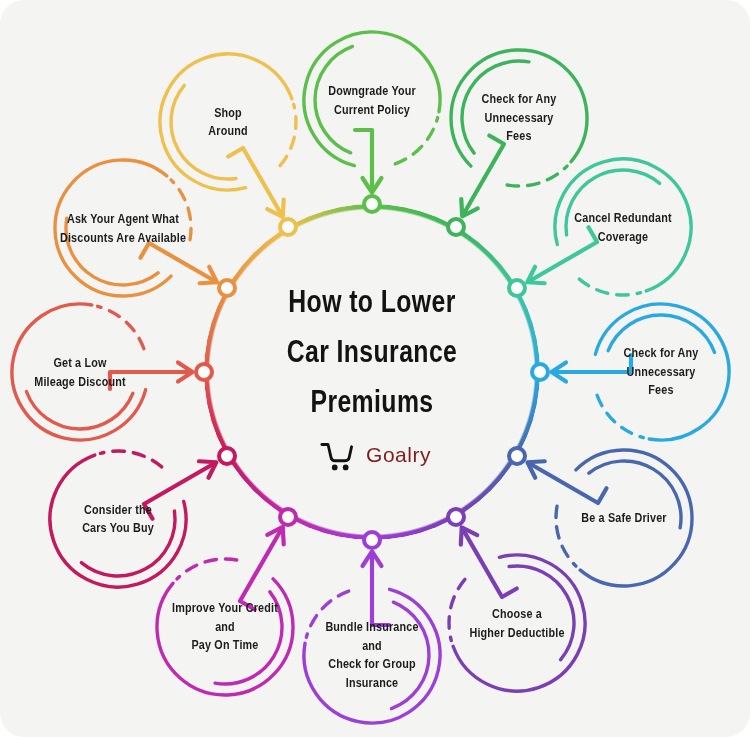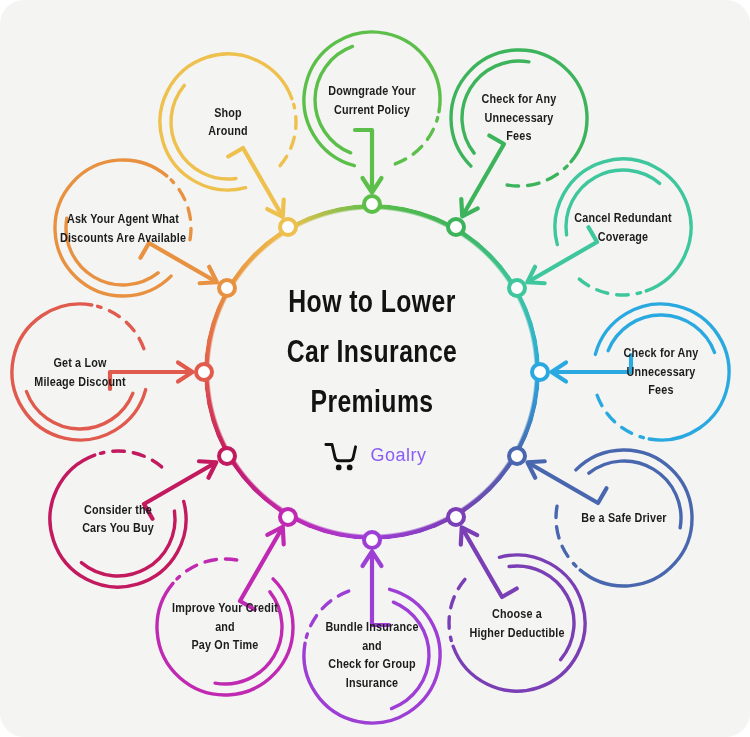--- a/index.html
+++ b/index.html
@@ -26,21 +26,21 @@
   }
   .center-title{
     position:absolute;left:202px;top:277px;width:340px;text-align:center;
     font-weight:700;font-size:31px;line-height:50px;color:#131313;
     transform:scaleX(0.8);white-space:pre-line;letter-spacing:0.5px;
   }
   .brand-row{
     position:absolute;left:0;top:437px;width:750px;
     display:flex;justify-content:center;align-items:flex-start;gap:7px;
   }
-  .brand-name{font-size:18px;line-height:36px;color:#8b5cf6;letter-spacing:0.5px;}
+  .brand-name{font-size:21px;line-height:36px;color:#7f1d1d;letter-spacing:0.5px;}
 </style>
 </head>
 <body>
 
 <div class="canvas" style="background: rgb(244, 244, 243);">
   <div class="ring" style="background: conic-gradient(rgb(92, 191, 74) 0deg, rgb(61, 180, 91) 30deg, rgb(62, 198, 157) 60deg, rgb(42, 169, 224) 90deg, rgb(73, 103, 174) 120deg, rgb(122, 62, 181) 150deg, rgb(157, 63, 213) 180deg, rgb(192, 42, 178) 210deg, rgb(195, 25, 95) 240deg, rgb(224, 90, 77) 270deg, rgb(232, 145, 64) 300deg, rgb(238, 192, 78) 330deg, rgb(92, 191, 74) 360deg);"></div>
   <div>
       <div class="satellite" style="left: 212px; top: -60px;">
         <svg width="320" height="320" viewBox="-160 -160 320 320">
           <g transform="rotate(-270)" stroke="#5cbf4a" fill="none" stroke-linecap="round" stroke-linejoin="round">

